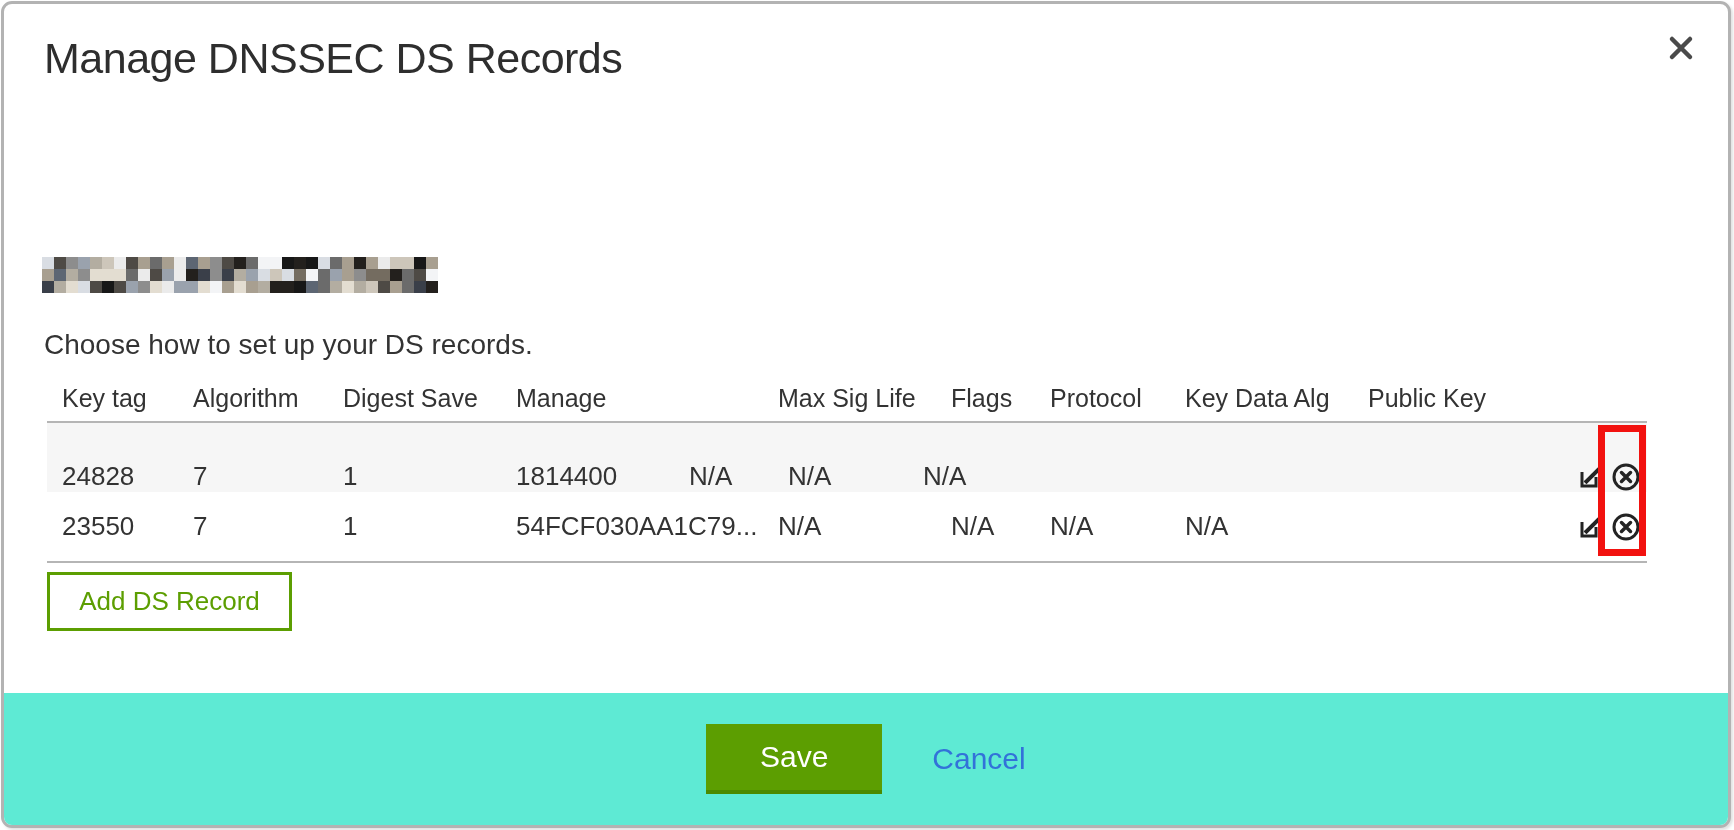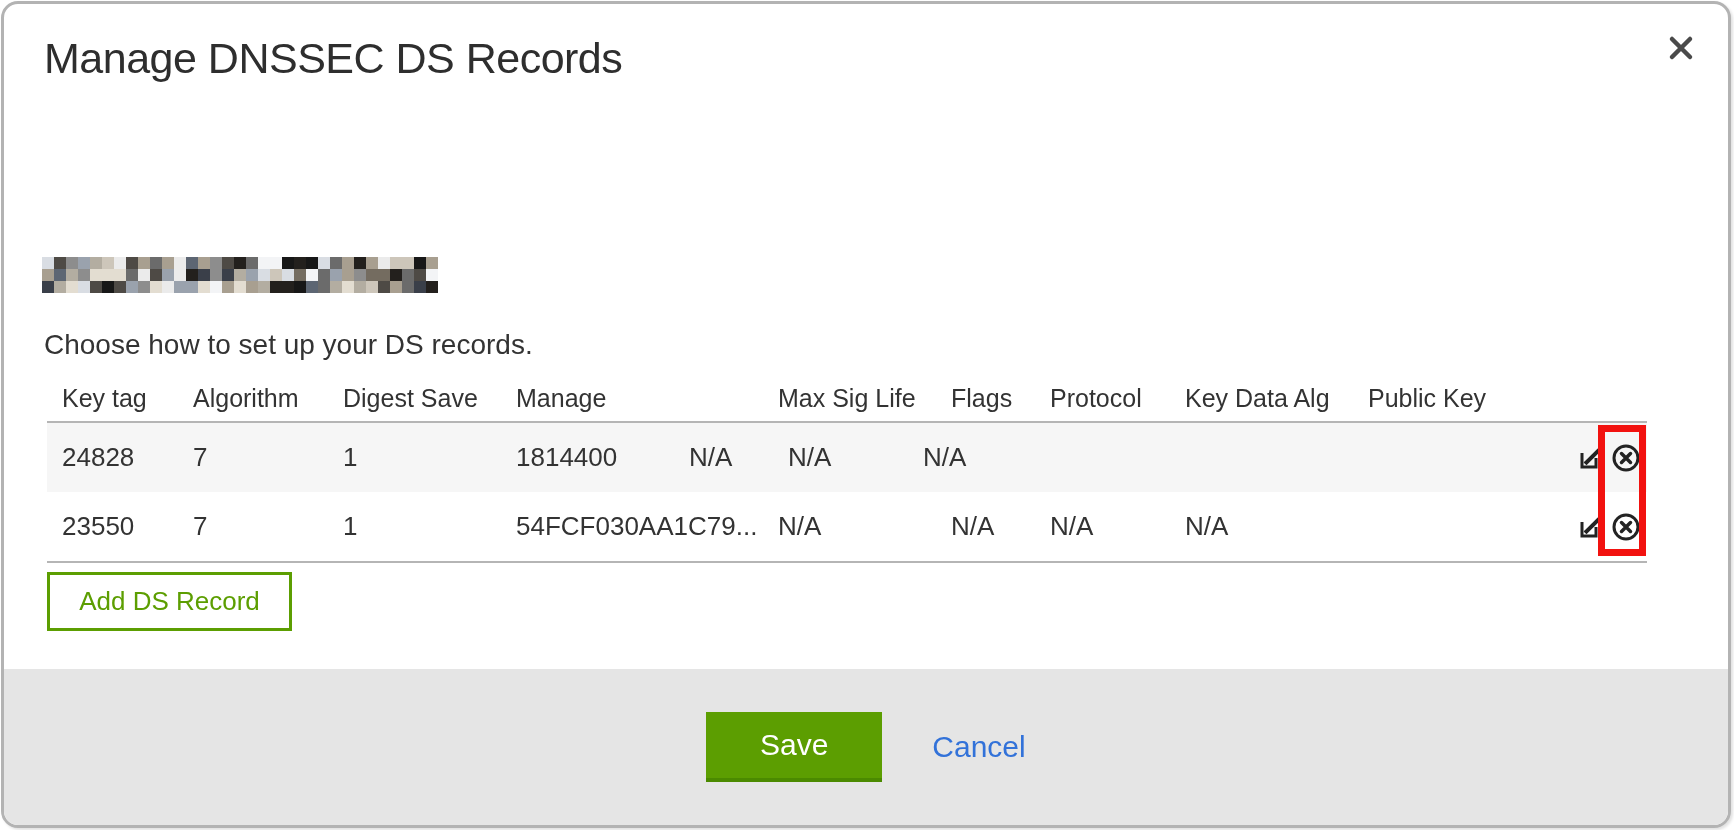--- a/index.html
+++ b/index.html
@@ -9,21 +9,21 @@
     font-family: "Liberation Sans", "DejaVu Sans", sans-serif;
     color: #333333;
     overflow: hidden;
   }
   .modal {
     position: absolute;
     left: 1px; top: 1px;
     width: 1730px; height: 827px;
     background: #ffffff;
     border: 3px solid #b3b3b3;
-    border-radius: 17px;
+    border-radius: 11px;
     box-shadow: 2px 2px 3px rgba(0,0,0,0.12);
     overflow: hidden;
   }
   .modal-title {
     position: absolute;
     left: 40px; top: 30px;
     font-size: 43px;
     font-weight: 300;
     letter-spacing: -0.5px;
     color: #2e2e2e;
@@ -57,21 +57,21 @@
     width: 1600px;
   }
   .t-row {
     display: flex;
     align-items: center;
     padding-left: 15px;
   }
   .t-head { height: 46px; font-size: 25px; color: #333; }
   .t-body-row { height: 69px; font-size: 26px; color: #333; }
   .t-body { border-top: 2px solid #b5b5b5; border-bottom: 2px solid #b5b5b5; }
-  .t-body-row.odd { background: #f6f6f6; }
+  .t-body-row.odd { background: #f6f6f6; align-items: flex-end; }
   .t-body-row.even { background: #ffffff; }
   .c-keytag { width: 131px; }
   .c-alg { width: 150px; }
   .c-dtype { width: 173px; }
   .c-digest { width: 262px; }
   .c-maxsig { width: 173px; }
   .c-flags { width: 99px; }
   .c-proto { width: 135px; }
   .c-kdalg { width: 183px; }
   .c-pubkey { flex: 1; }
@@ -96,22 +96,22 @@
     background: #ffffff;
     border: 3px solid #5c9e01;
     color: #5c9e01;
     font-size: 26px;
     font-family: "Liberation Sans", "DejaVu Sans", sans-serif;
     cursor: pointer;
   }
   .footer {
     position: absolute;
     left: 0; bottom: 0;
-    width: 100%; height: 156px;
-    background: #e5e5e5;
+    width: 100%; height: 132px;
+    background: #5eead4;
     display: flex;
     align-items: center;
     justify-content: center;
     gap: 22px;
   }
   .save-btn {
     width: 176px; height: 70px;
     background: #5c9e01;
     border: none;
     border-bottom: 4px solid #4b8a00;

